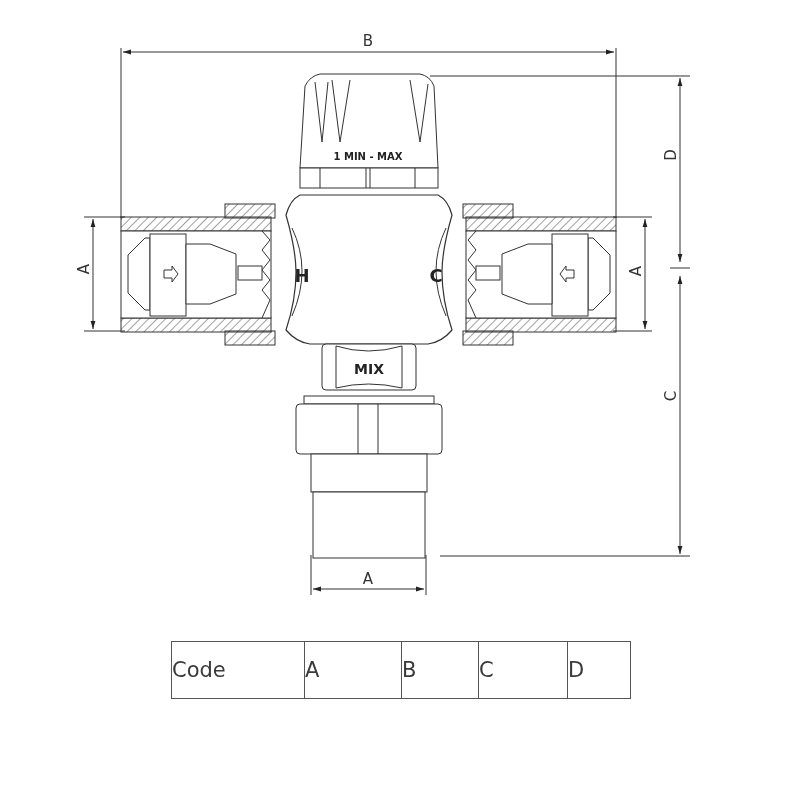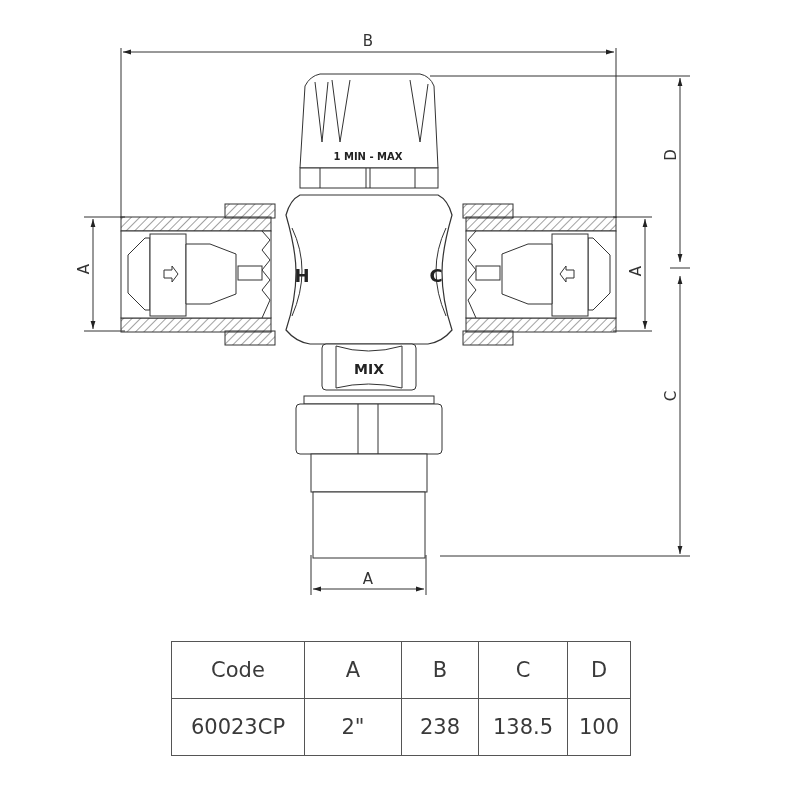--- a/index.html
+++ b/index.html
@@ -4,21 +4,21 @@
 <style>
   html, body { margin: 0; padding: 0; background: #ffffff; }
   body { width: 800px; height: 800px; position: relative; overflow: hidden;
          font-family: "DejaVu Sans", sans-serif; color: #333; }
   #drawing { position: absolute; left: 0; top: 0; width: 800px; height: 620px; }
   .dimlabel { font-family: "DejaVu Sans", sans-serif; font-size: 15px; fill: #333; }
   .knoblabel { font-family: "DejaVu Sans", sans-serif; font-size: 10px; font-weight: bold; fill: #222; }
   .portlabel { font-family: "DejaVu Sans", sans-serif; font-size: 18px; font-weight: bold; fill: #222; }
   table.spec { position: absolute; left: 171px; top: 641px; border-collapse: collapse;
                font-family: "DejaVu Sans", sans-serif; font-size: 21px; color: #3a3a3a; }
-  table.spec td { border: 1.5px solid #555; text-align: center; height: 56px; padding: 0; }
+  table.spec td { border: 1.5px solid #555; height: 56px; padding: 0; }
   table.spec td.c0 { width: 132px; }
   table.spec td.c1 { width: 96px; }
   table.spec td.c2 { width: 76px; }
   table.spec td.c3 { width: 88px; }
   table.spec td.c4 { width: 62px; }
 </style>
 </head>
 <body>
 
 <svg id="drawing" viewBox="0 0 800 620" xmlns="http://www.w3.org/2000/svg">
@@ -136,21 +136,14 @@
 
 <table class="spec">
   <tbody>
       <tr>
     <td class="c0">Code</td>
     <td class="c1">A</td>
     <td class="c2">B</td>
     <td class="c3">C</td>
     <td class="c4">D</td>
   </tr>
-  <tr>
-    <td class="c0">60023CP</td>
-    <td class="c1">2"</td>
-    <td class="c2">238</td>
-    <td class="c3">138.5</td>
-    <td class="c4">100</td>
-  </tr>
 </tbody>
   </table>
 
 </body></html>

